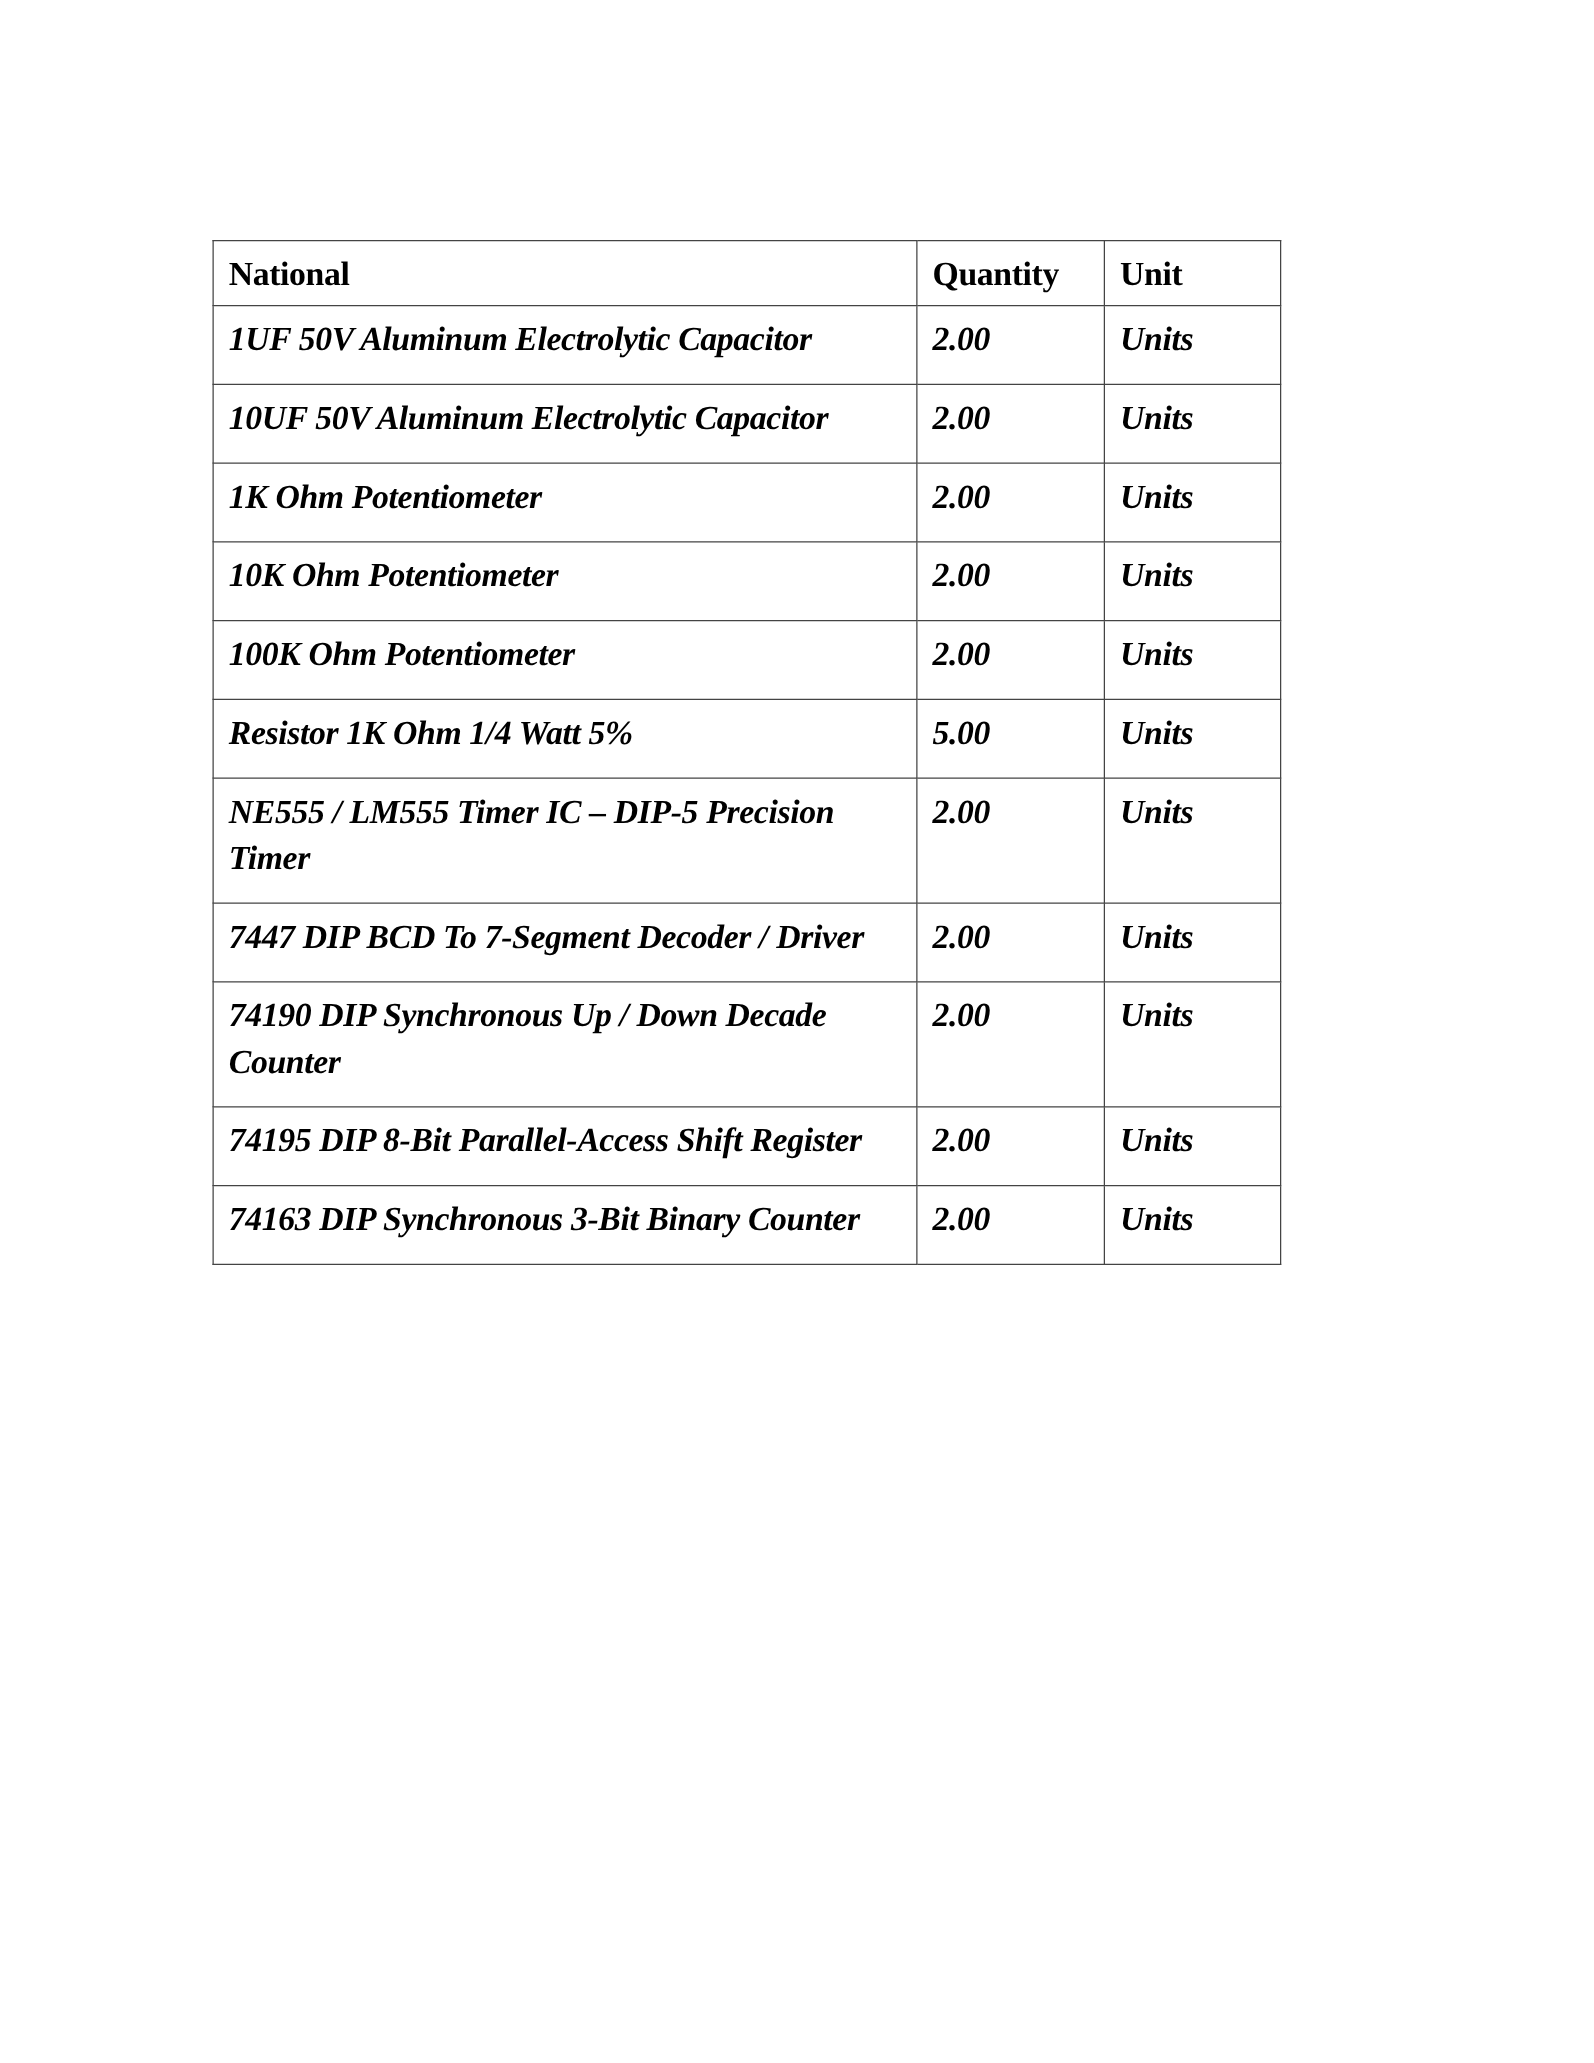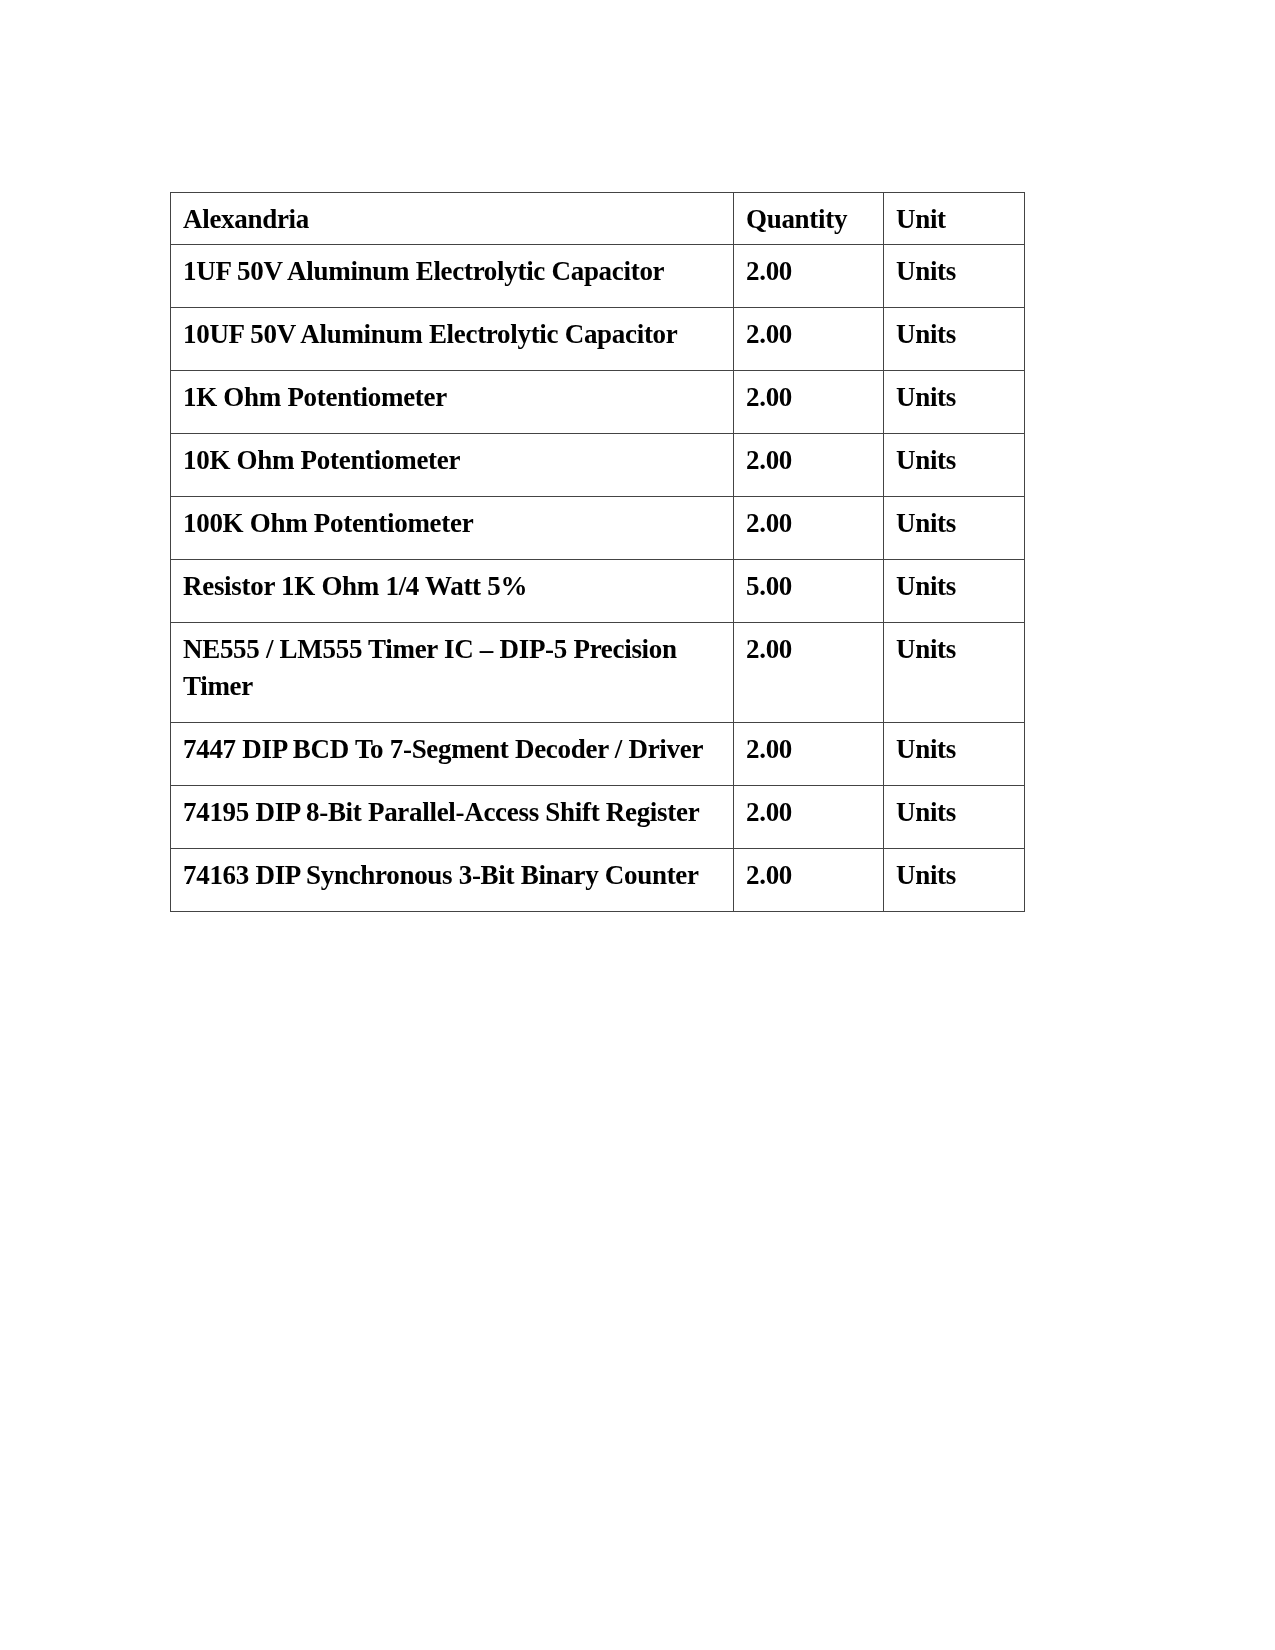--- a/index.html
+++ b/index.html
@@ -43,37 +43,38 @@
     font-size: 27px;
     line-height: 37px;
     box-sizing: border-box;
   }
   table.bom th {
     padding: 8px 12px 6px 12px;
     font-weight: 700;
   }
   table.bom td {
     padding: 8px 12px 17px 12px;
+    font-style: italic;
   }
 </style>
 </head>
 <body>
 
 <div class="page">
 
 
   <table class="bom">
     <colgroup>
       <col class="c1">
         <col class="c2">
         <col class="c3">
     </colgroup>
     <thead>
       <tr>
-        <th>Alexandria</th>
+        <th>National</th>
         <th>Quantity</th>
         <th>Unit</th>
       </tr>
     </thead>
     <tbody>
       <tr>
         <td>1UF 50V Aluminum Electrolytic Capacitor</td>
         <td>2.00</td>
         <td>Units</td>
       </tr>
@@ -106,20 +107,25 @@
         <td>NE555 / LM555 Timer IC – DIP-5 Precision Timer</td>
         <td>2.00</td>
         <td>Units</td>
       </tr>
       <tr>
         <td>7447 DIP BCD To 7-Segment Decoder / Driver</td>
         <td>2.00</td>
         <td>Units</td>
       </tr>
       <tr>
+        <td>74190 DIP Synchronous Up / Down Decade Counter</td>
+        <td>2.00</td>
+        <td>Units</td>
+      </tr>
+      <tr>
         <td>74195 DIP 8-Bit Parallel-Access Shift Register</td>
         <td>2.00</td>
         <td>Units</td>
       </tr>
       <tr>
         <td>74163 DIP Synchronous 3-Bit Binary Counter</td>
         <td>2.00</td>
         <td>Units</td>
       </tr>
     </tbody>

